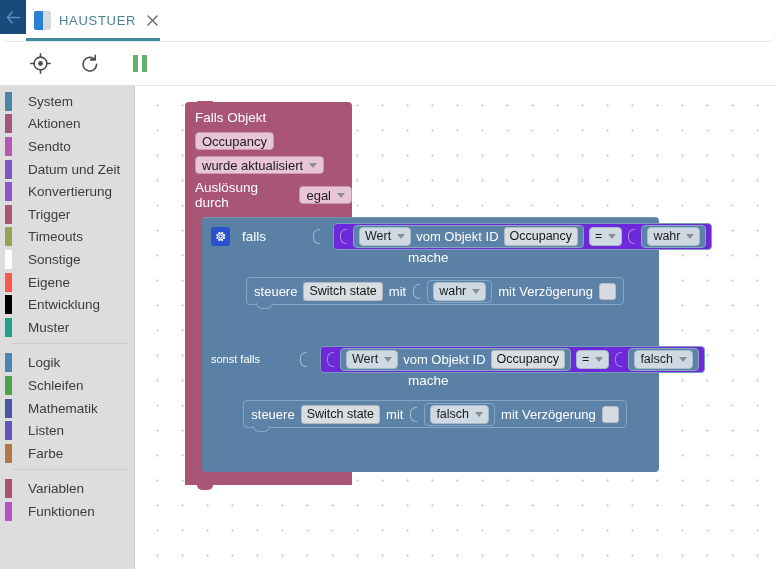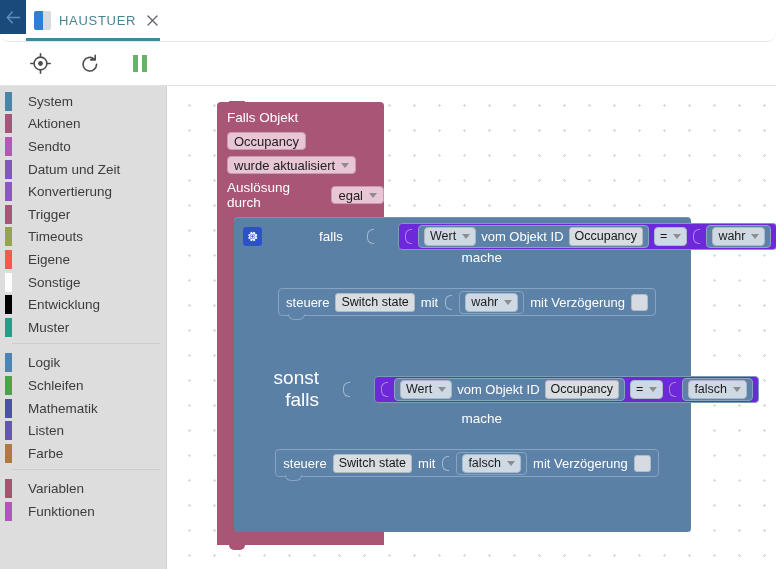--- a/index.html
+++ b/index.html
@@ -128,21 +128,21 @@
 
   
   .workspace {
     position: relative;
     display: flex;
     height: 484px;
   }
 
   
   .sidebar {
-    width: 167px;
+    width: 135px;
     flex: 0 0 auto;
     background: #dddddd;
     border-right: 1px solid #cfcfcf;
     padding-top: 4px;
     box-sizing: border-box;
     overflow: hidden;
   }
   .cat {
     display: flex;
     align-items: center;
@@ -272,22 +272,21 @@
     background: #5b80a5;
     border-radius: 4px;
     padding: 5px 0 4px 0;
     box-shadow: inset 0 1px 0 rgba(255,255,255,0.16);
   }
   .if-row {
     display: flex;
     align-items: center;
     min-height: 28px;
     padding-left: 9px;
-    gap: 23px;
-    text-align: right;
+    gap: 12px;
   }
   .gear-btn {
     width: 19px;
     height: 19px;
     background: #2b52cc;
     border-radius: 3px;
     display: flex;
     align-items: center;
     justify-content: center;
     flex: 0 0 auto;
@@ -302,21 +301,21 @@
   }
   .if-label-if {
     width: 58px;
     color: #ffffff;
     font-size: 13.5px;
     flex: 0 0 auto;
   }
   .if-label-elseif {
     width: 76px;
     color: #ffffff;
-    font-size: 19px;
+    font-size: 11px;
     padding-left: 8px;
     flex: 0 0 auto;
     margin-left: -8px;
   }
 
   
   .socket {
     width: 9px;
     height: 22px;
     flex: 0 0 auto;
@@ -520,26 +519,26 @@
       </div>
       <div class="cat">
         <span class="cat-swatch" style="background:#a85576"></span>
         <span class="cat-label">Trigger</span>
       </div>
       <div class="cat">
         <span class="cat-swatch" style="background:#97a253"></span>
         <span class="cat-label">Timeouts</span>
       </div>
       <div class="cat">
+        <span class="cat-swatch" style="background:#fdfdfd"></span>
+        <span class="cat-label">Sonstige</span>
+      </div>
+      <div class="cat">
         <span class="cat-swatch" style="background:#f8584e"></span>
         <span class="cat-label">Eigene</span>
-      </div>
-      <div class="cat">
-        <span class="cat-swatch" style="background:#fdfdfd"></span>
-        <span class="cat-label">Sonstige</span>
       </div>
       <div class="cat">
         <span class="cat-swatch" style="background:#000000"></span>
         <span class="cat-label">Entwicklung</span>
       </div>
       <div class="cat">
         <span class="cat-swatch" style="background:#20a089"></span>
         <span class="cat-label">Muster</span>
       </div>
 

